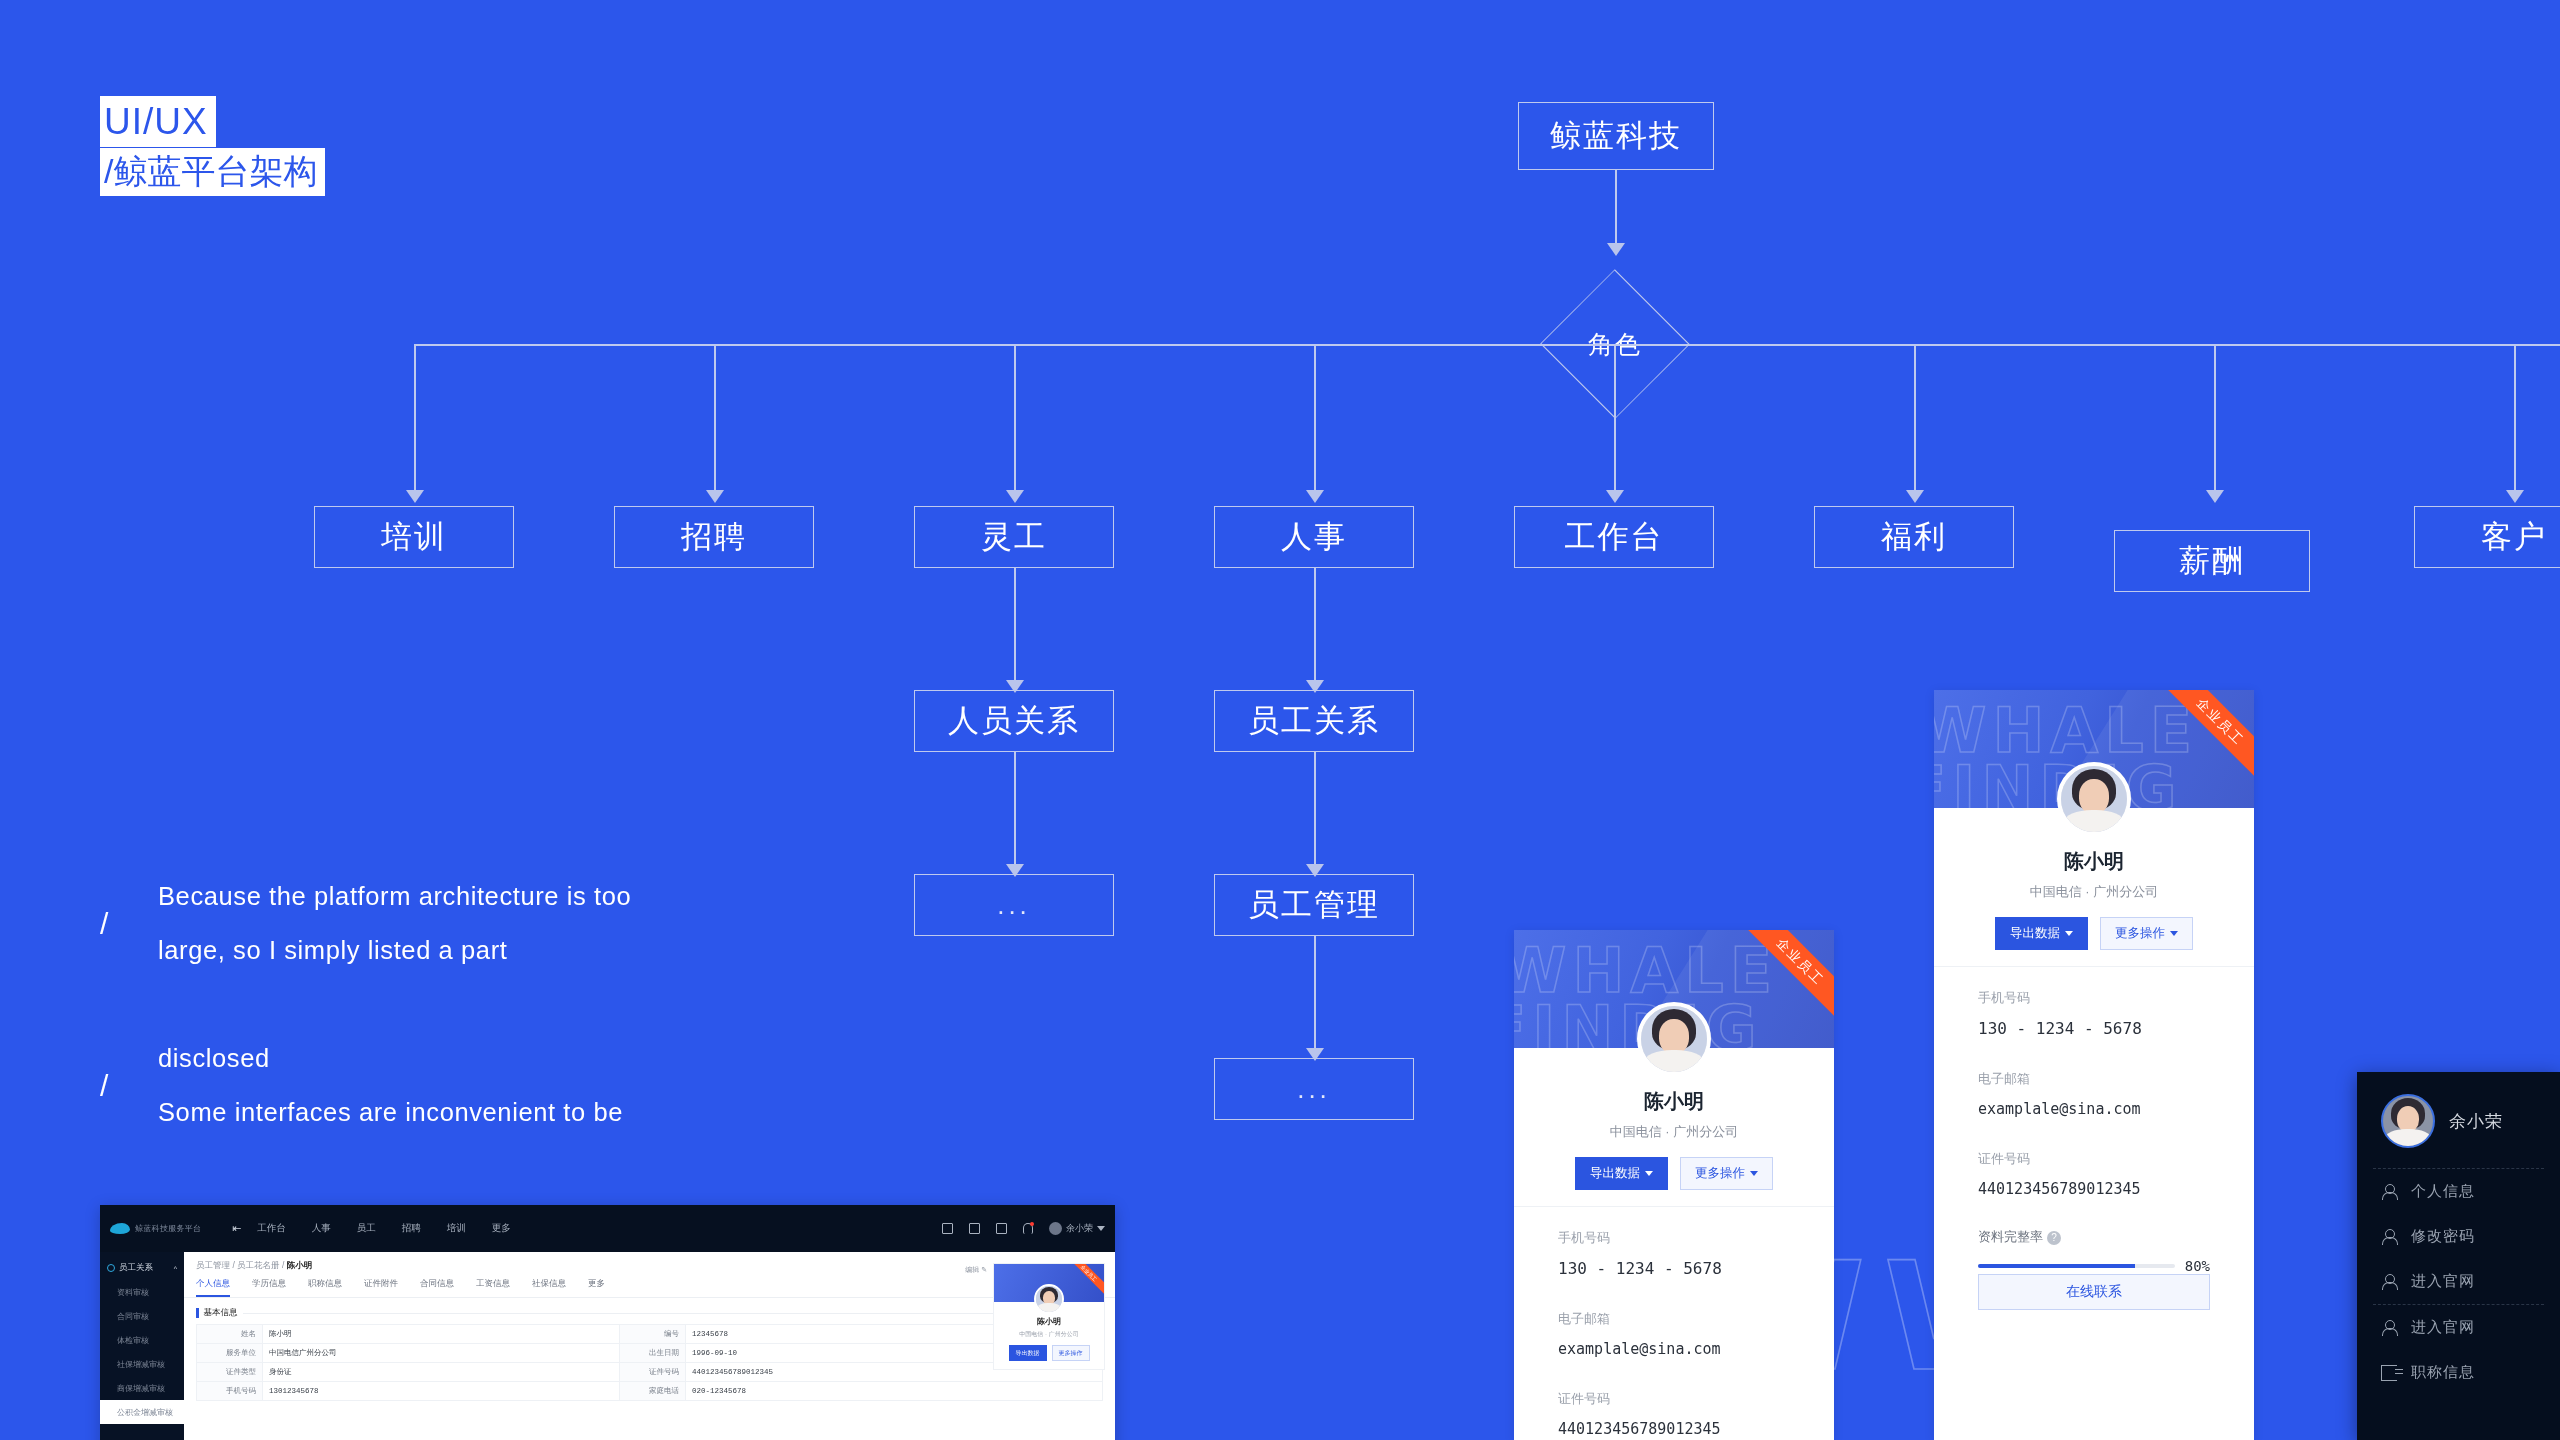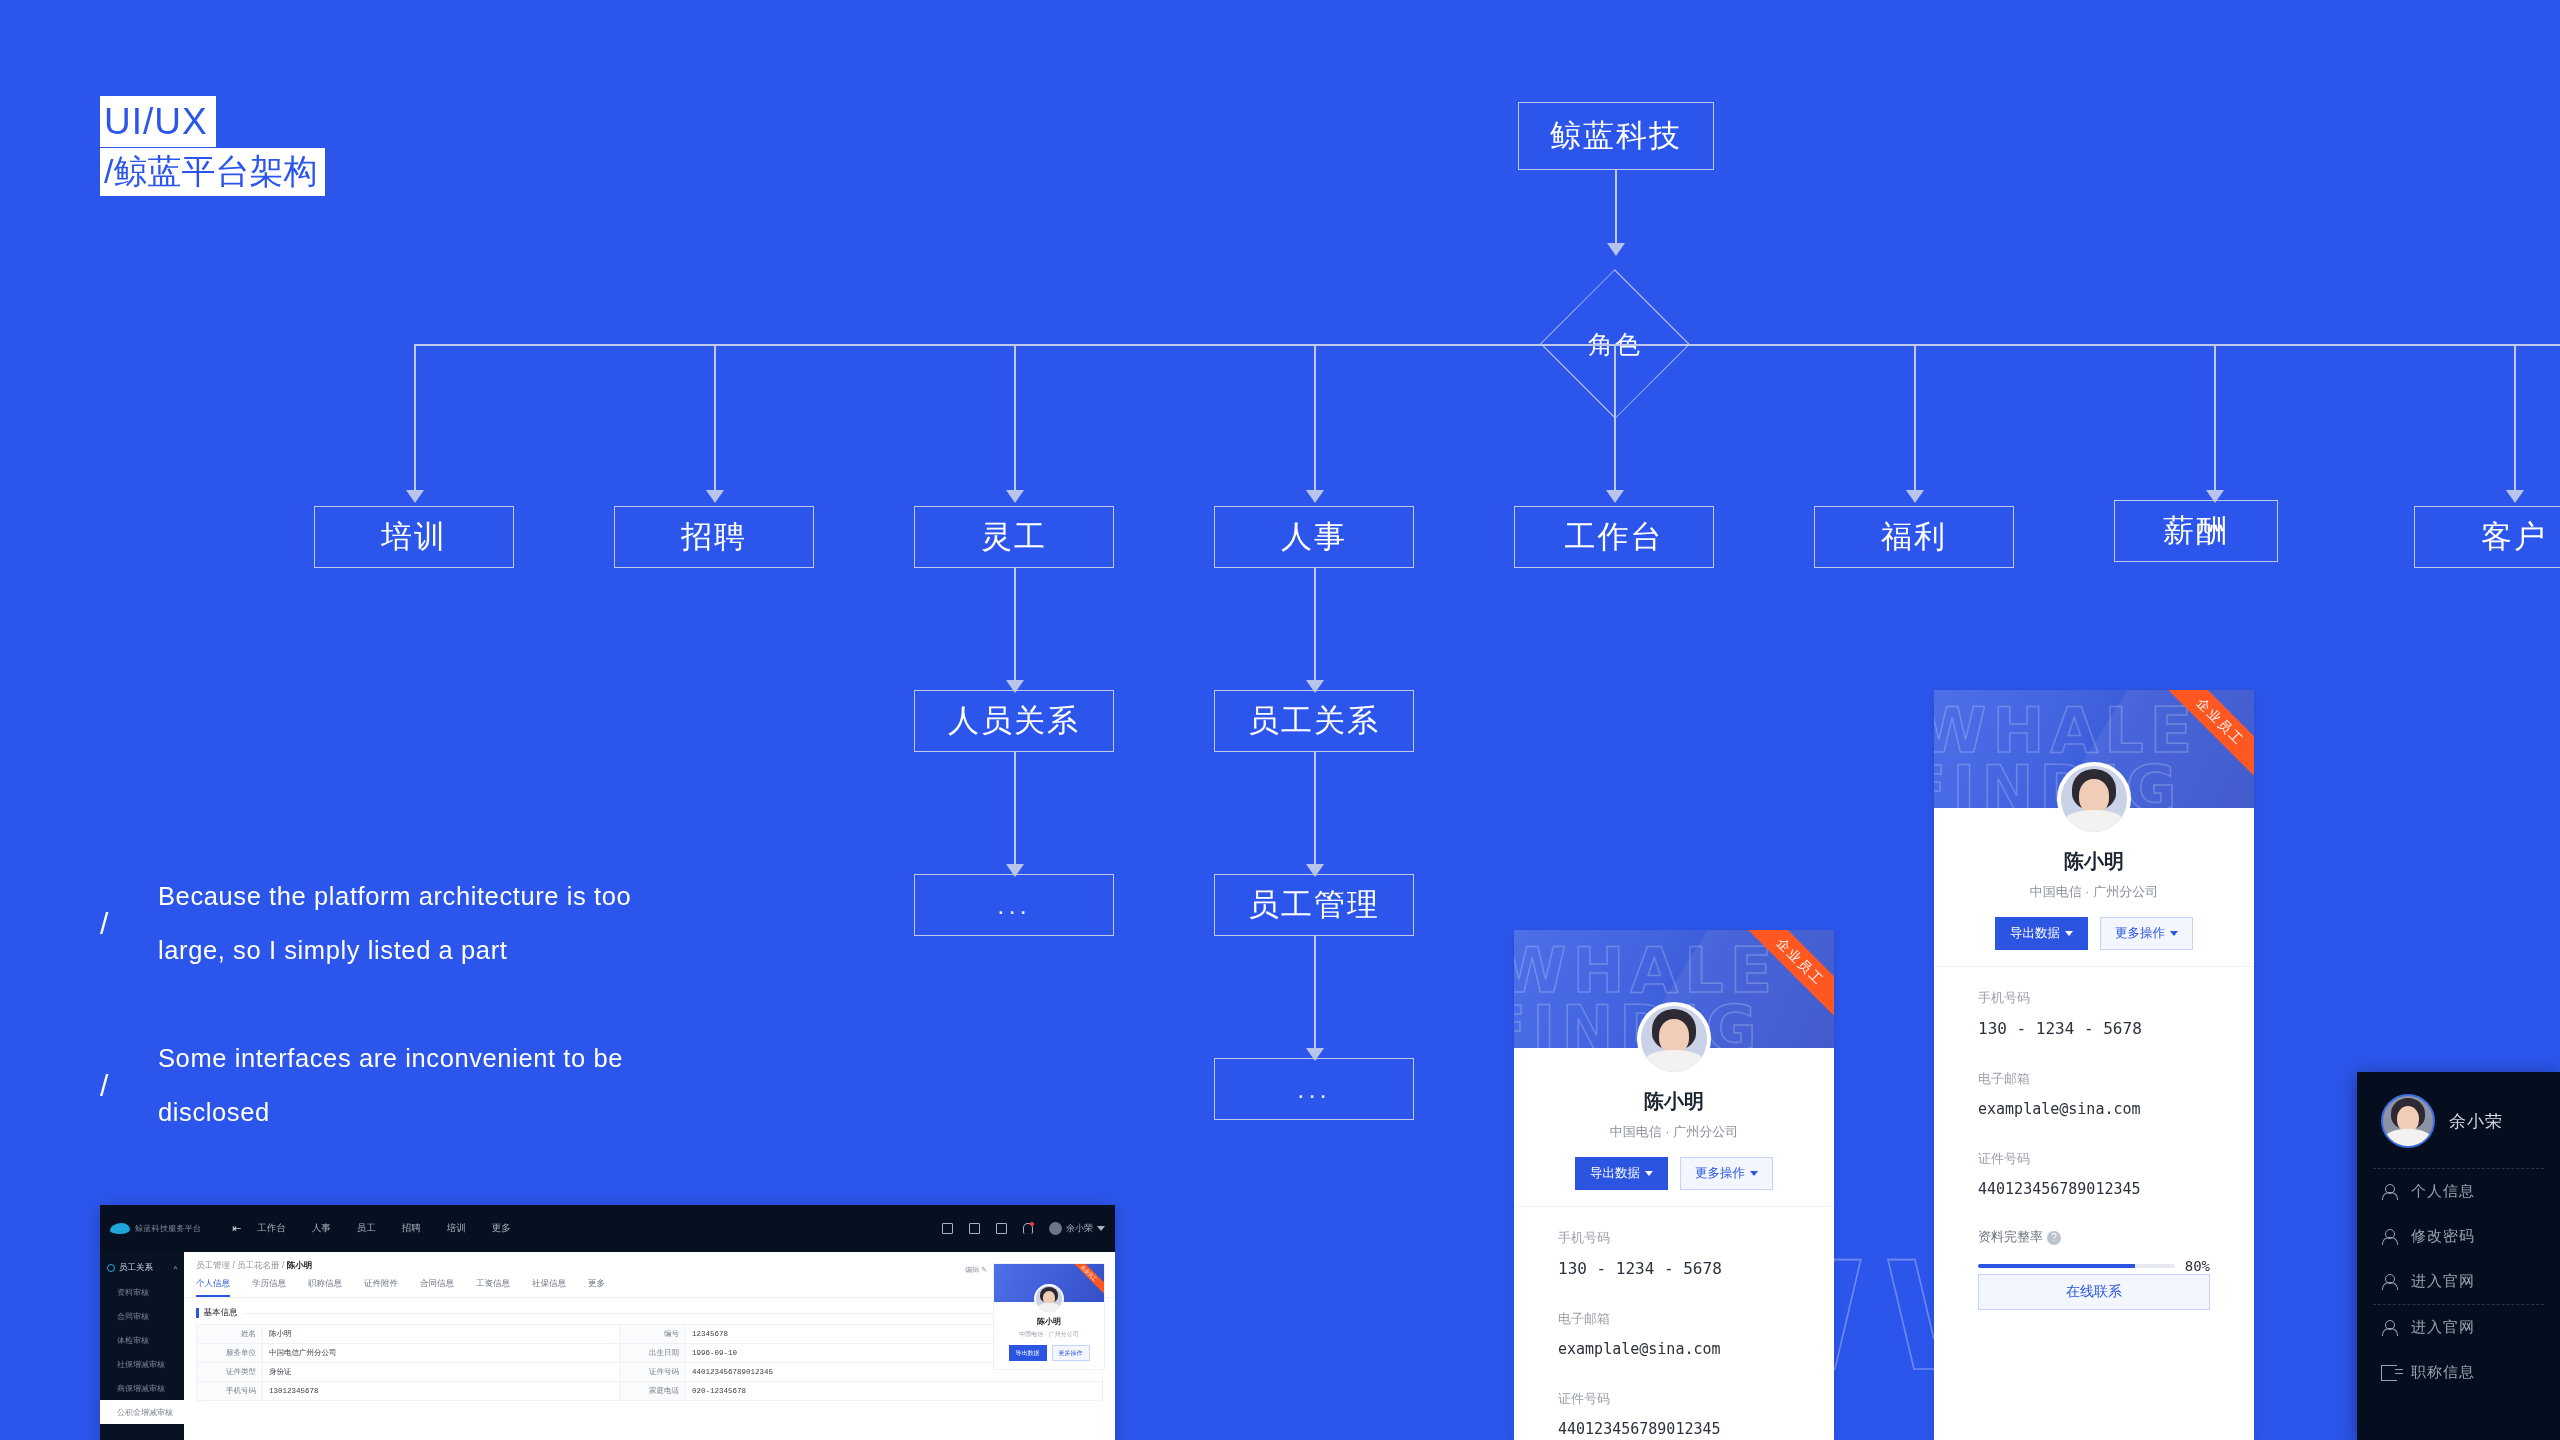--- a/index.html
+++ b/index.html
@@ -251,21 +251,21 @@
   <div class="arrow" style="left:1906px; top:490px;"></div>
   <div class="arrow" style="left:2206px; top:490px;"></div>
   <div class="arrow" style="left:2506px; top:490px;"></div>
 
   <div class="node" style="left:314px;  top:506px; width:200px; height:62px;">培训</div>
   <div class="node" style="left:614px;  top:506px; width:200px; height:62px;">招聘</div>
   <div class="node" style="left:914px;  top:506px; width:200px; height:62px;">灵工</div>
   <div class="node" style="left:1214px; top:506px; width:200px; height:62px;">人事</div>
   <div class="node" style="left:1514px; top:506px; width:200px; height:62px;">工作台</div>
   <div class="node" style="left:1814px; top:506px; width:200px; height:62px;">福利</div>
-  <div class="node" style="left:2114px; top:500px; width:164px; height:62px;">薪酬</div>
+  <div class="node" style="left:2114px; top:530px; width:196px; height:62px;">薪酬</div>
   <div class="node" style="left:2414px; top:506px; width:200px; height:62px;">客户</div>
 
   <div class="line-v" style="left:1014px; top:568px; height:116px;"></div>
   <div class="arrow" style="left:1006px; top:680px;"></div>
   <div class="line-v" style="left:1314px; top:568px; height:116px;"></div>
   <div class="arrow" style="left:1306px; top:680px;"></div>
 
   <div class="node" style="left:914px;  top:690px; width:200px; height:62px;">人员关系</div>
   <div class="node" style="left:1214px; top:690px; width:200px; height:62px;">员工关系</div>
 
@@ -284,22 +284,22 @@
   <div class="note" style="left:100px; top:870px; width:700px;">
     <span class="slash">/</span>
     <div class="lines">
       <div>Because the platform architecture is too</div>
       <div>large, so I simply listed a part</div>
     </div>
   </div>
   <div class="note" style="left:100px; top:1032px; width:700px;">
     <span class="slash">/</span>
     <div class="lines">
+      <div>disclosed</div>
       <div>Some interfaces are inconvenient to be</div>
-      <div>disclosed</div>
     </div>
   </div>
 
   <div class="pcard" style="left:1514px; top:930px; width:320px; height:510px;">
     <div class="banner">
       <div class="ghost">WHALE</div>
       <div class="ghost g2">FINDIG</div>
       <div class="diag"></div>
       <div class="ribbon">企业员工</div>
     </div>

